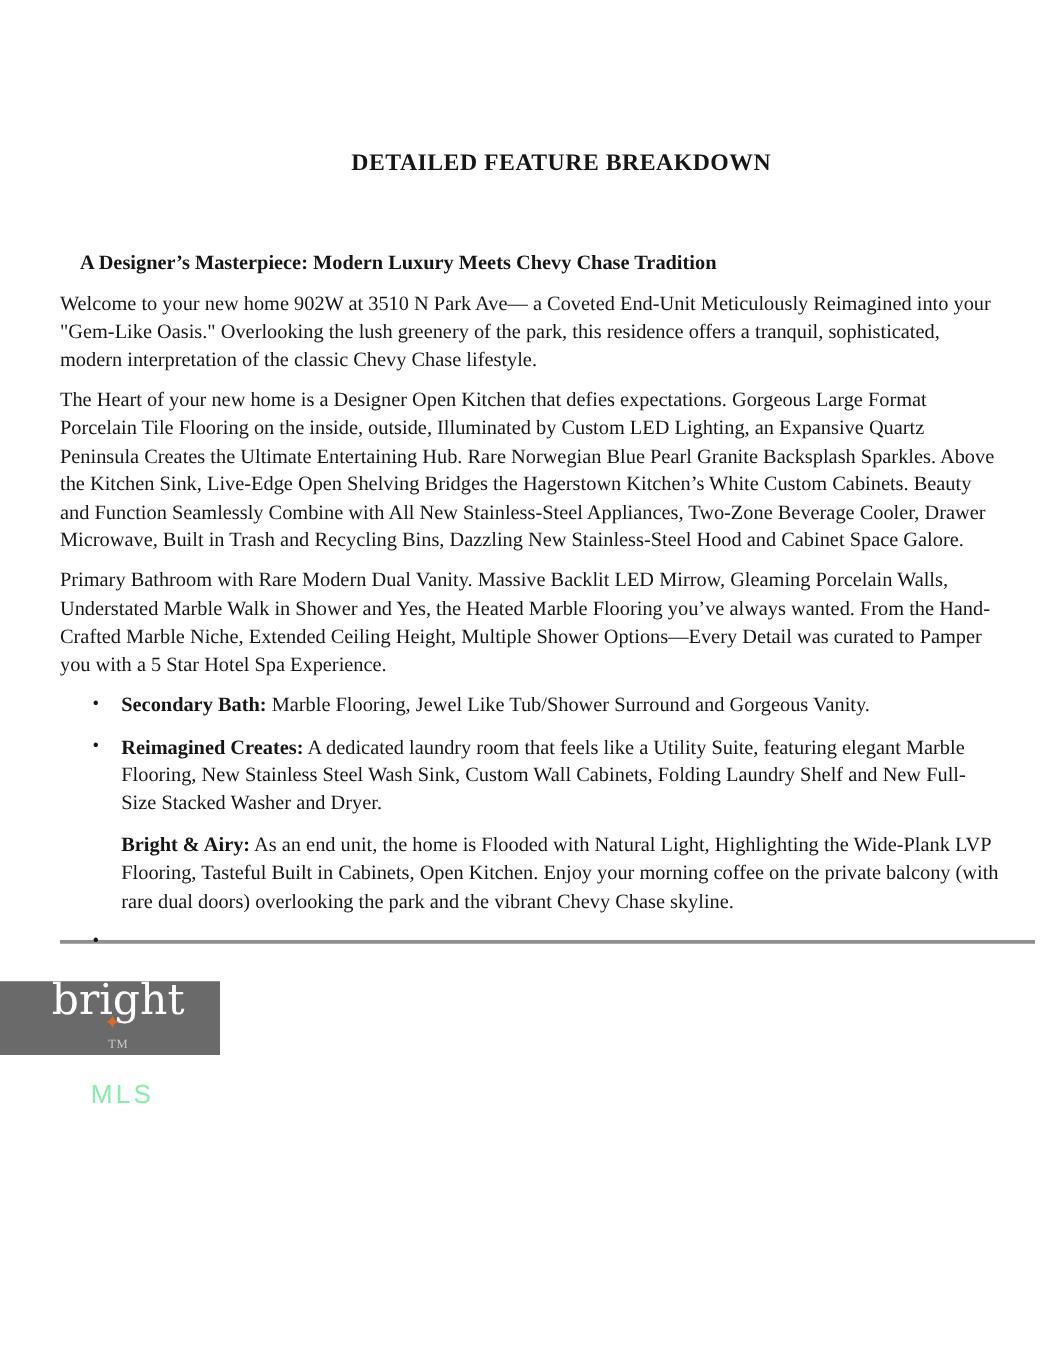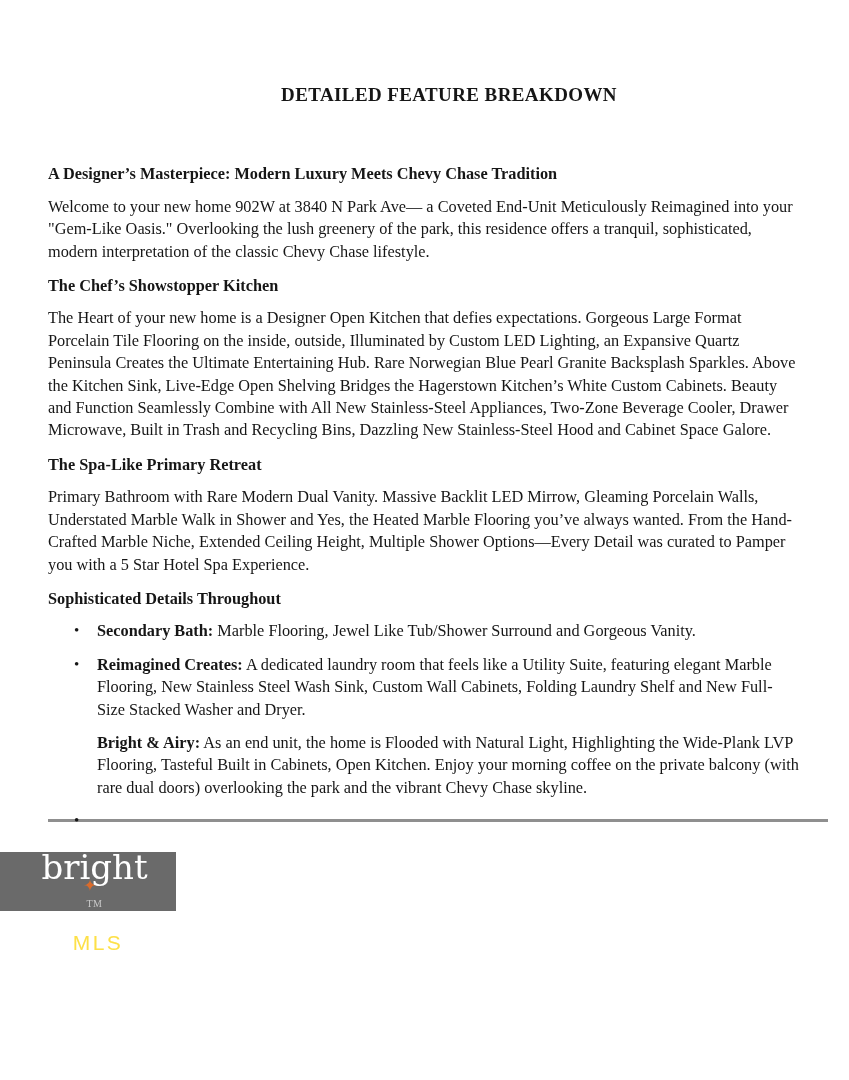--- a/index.html
+++ b/index.html
@@ -7,38 +7,38 @@
     width:849px; height:1080px;
     background:#ffffff;
     overflow:hidden;
     font-family:"Liberation Serif", serif;
     color:#161616;
     -webkit-font-smoothing:antialiased;
   }
   .content {
     width:780px;
     margin-left:48px;
-    padding-top:84px;
+    padding-top:120px;
     font-size:16.3px;
     line-height:22.4px;
   }
   .doc-title {
     width:752px;
     font-size:19px;
     font-weight:bold;
     text-align:center;
     letter-spacing:0.4px;
     position:relative;
     left:25px;
     margin:0 0 57px 0;
   }
   .sec-heading {
     width:752px;
     font-weight:bold;
-    margin:12px 0 10px 0;
+    margin:12px 0 10px 16px;
   }
   .sec-body, .details-intro {
     width:752px;
     margin:0 0 10px 0;
   }
   .items { margin:0; }
   .item {
     position:relative;
     width:703px;
     padding-left:49px;
@@ -97,36 +97,33 @@
 </head>
 <body>
 
 <div class="content">
 
   <h1 class="doc-title">DETAILED FEATURE BREAKDOWN</h1>
 
   <div id="sections">
   <div class="section">
     <div class="sec-heading">A Designer’s Masterpiece: Modern Luxury Meets Chevy Chase Tradition</div>
-    <p class="sec-body">Welcome to your new home 902W at 3840 N Park Ave— a Coveted End-Unit Meticulously Reimagined into your "Gem-Like Oasis." Overlooking the lush greenery of the park, this residence offers a tranquil, sophisticated, modern interpretation of the classic Chevy Chase lifestyle.</p>
+    <p class="sec-body">Welcome to your new home 902W at 3510 N Park Ave— a Coveted End-Unit Meticulously Reimagined into your "Gem-Like Oasis." Overlooking the lush greenery of the park, this residence offers a tranquil, sophisticated, modern interpretation of the classic Chevy Chase lifestyle.</p>
   </div>
 
   <div class="section">
-    <div class="sec-heading">The Chef’s Showstopper Kitchen</div>
     <p class="sec-body">The Heart of your new home is a Designer Open Kitchen that defies expectations. Gorgeous Large Format Porcelain Tile Flooring on the inside, outside, Illuminated by Custom LED Lighting, an Expansive Quartz Peninsula Creates the Ultimate Entertaining Hub.  Rare Norwegian Blue Pearl Granite Backsplash Sparkles. Above the Kitchen Sink, Live-Edge Open Shelving Bridges the Hagerstown Kitchen’s White Custom Cabinets. Beauty and Function Seamlessly Combine with All New Stainless-Steel Appliances, Two-Zone Beverage Cooler, Drawer Microwave, Built in Trash and Recycling Bins, Dazzling New Stainless-Steel Hood and Cabinet Space Galore.</p>
   </div>
 
   <div class="section">
-    <div class="sec-heading">The Spa-Like Primary Retreat</div>
     <p class="sec-body">Primary Bathroom with Rare Modern Dual Vanity.  Massive Backlit LED Mirrow, Gleaming Porcelain Walls, Understated Marble Walk in Shower and Yes, the Heated Marble Flooring you’ve always wanted.  From the Hand-Crafted Marble Niche, Extended Ceiling Height, Multiple Shower Options—Every Detail was curated to Pamper you with a 5 Star Hotel Spa Experience.</p>
   </div>
 </div>
 
   <div>
-    <div class="sec-heading">Sophisticated Details Throughout</div>
     <div class="items" id="items">
   <div class="item">
     <span class="dot">•</span>
     <span class="item-label">Secondary Bath:</span><span> Marble Flooring, Jewel Like Tub/Shower Surround and Gorgeous Vanity.</span>
   </div>
 
   <div class="item">
     <span class="dot">•</span>
     <span class="item-label">Reimagined Creates:</span><span> A dedicated laundry room that feels like a Utility Suite, featuring elegant Marble Flooring, New Stainless Steel Wash Sink, Custom Wall Cabinets, Folding Laundry Shelf and New Full-Size Stacked Washer and Dryer.</span>
   </div>
@@ -141,16 +138,16 @@
   </div>
 </div>
   </div>
 
   <hr class="rule" style="background: rgb(143, 143, 143);">
 
   <div class="logo-box" id="logo-box" style="background: rgb(106, 106, 106);">
     <span class="logo-brand" id="logo-brand" style="color: rgb(255, 255, 255);">bright</span>
     <span class="logo-star" id="logo-star" style="color: rgb(217, 107, 44);">✦</span>
     <span class="logo-tm" id="logo-tm" style="color: rgb(201, 201, 201);">TM</span>
-    <span class="logo-suffix" id="logo-suffix" style="color: #fde047;">MLS</span>
+    <span class="logo-suffix" id="logo-suffix" style="color: #86efac;">MLS</span>
   </div>
 
 </div>
 
 </body></html>

